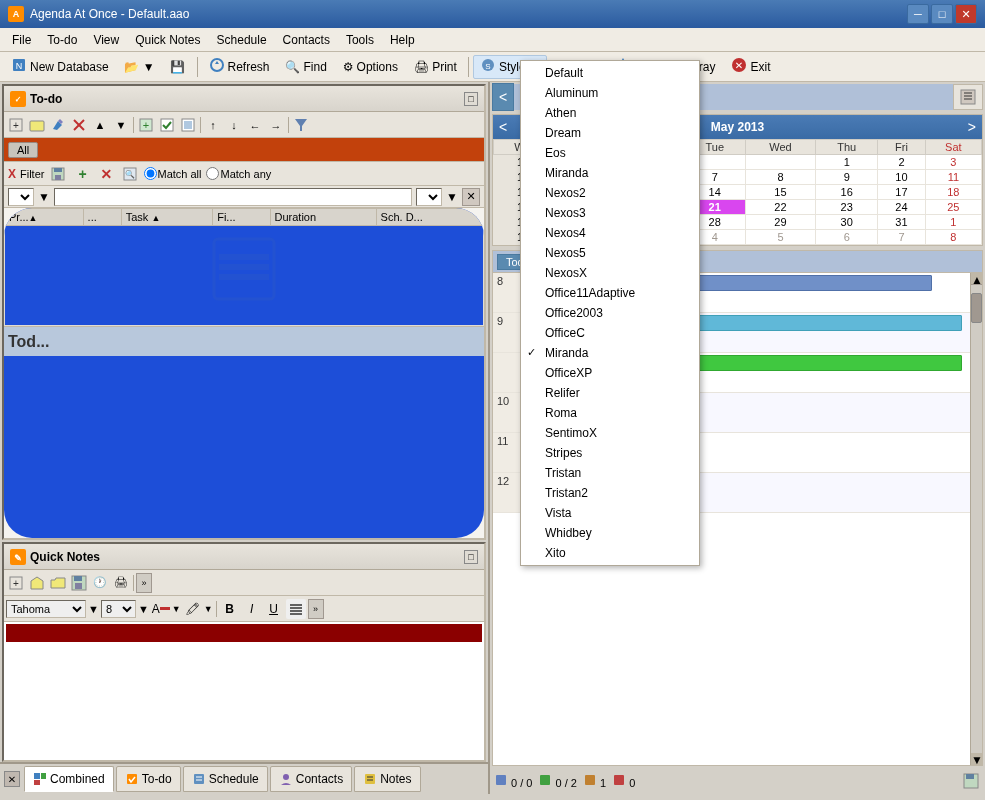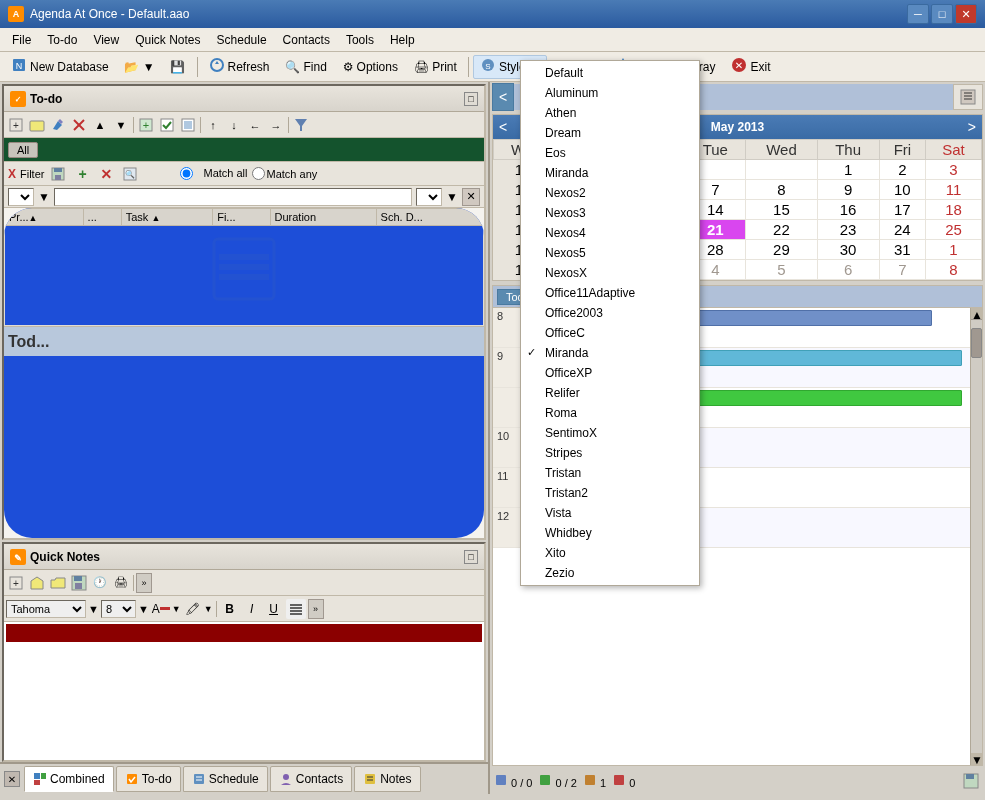--- a/index.html
+++ b/index.html
@@ -158,21 +158,21 @@
       display: flex; align-items: center; justify-content: center;
       border-radius: 2px;
     }
     .todo-toolbar-separator {
       width: 1px; height: 16px;
       background: #b0a898;
       margin: 0 1px;
     }
 
     .todo-filter-bar {
-      background: #14532d;
+      background: #c2410c;
       border-bottom: 1px solid #c0b8a8;
       height: 24px;
       display: flex;
       align-items: center;
       padding: 0 4px;
       gap: 4px;
       font-size: 11px;
     }
     .todo-filter-bar .all-btn {
       background: #c8c4bc;
@@ -363,21 +363,21 @@
     .cal-nav {
       background: transparent;
       border: none;
       color: white;
       font-size: 14px;
       cursor: pointer;
     }
     .cal-table {
       width: 100%;
       border-collapse: collapse;
-      font-size: 15px;
+      font-size: 11px;
     }
     .cal-table th {
       background: #e8e4dc;
       border: 1px solid #d0ccc4;
       padding: 1px 3px;
       text-align: center;
       font-weight: normal;
       color: #333;
     }
     .cal-table td {
@@ -739,21 +739,21 @@
             </svg>
         </button>
         <button class="todo-toolbar-btn" style="font-size:14px; font-weight:bold; color:#308030;">+</button>
         <button class="todo-toolbar-btn" style="font-size:14px; font-weight:bold; color:#c03030;">✕</button>
         <button class="todo-toolbar-btn">
           <svg width="14" height="14">
               <rect x="1" y="1" width="12" height="12" fill="#e0e8f0" stroke="#888" stroke-width="1"></rect>
               <text x="7" y="10" text-anchor="middle" font-size="8" fill="#4060a0">🔍</text>
             </svg>
         </button>
-        <label style="display:flex;gap:10px;margin-left:36px;">
+        <label style="display:flex;align-items:center;gap:0;">
           <input type="radio" name="match" checked="" style="">
           <span>Match all</span>
         </label>
         <label style="display:flex;align-items:center;gap:2px;">
           <input type="radio" name="match" style="">
           <span>Match any</span>
         </label>
       </div>
 
       <div class="dropdown-row">
@@ -1140,14 +1140,13 @@
   <div class="style-dropdown-item">OfficeXP</div>
   <div class="style-dropdown-item">Relifer</div>
   <div class="style-dropdown-item">Roma</div>
   <div class="style-dropdown-item">SentimoX</div>
   <div class="style-dropdown-item">Stripes</div>
   <div class="style-dropdown-item">Tristan</div>
   <div class="style-dropdown-item">Tristan2</div>
   <div class="style-dropdown-item">Vista</div>
   <div class="style-dropdown-item">Whidbey</div>
   <div class="style-dropdown-item">Xito</div>
-  <div class="style-dropdown-item">Zezio</div>
 </div>
 
 </body></html>

